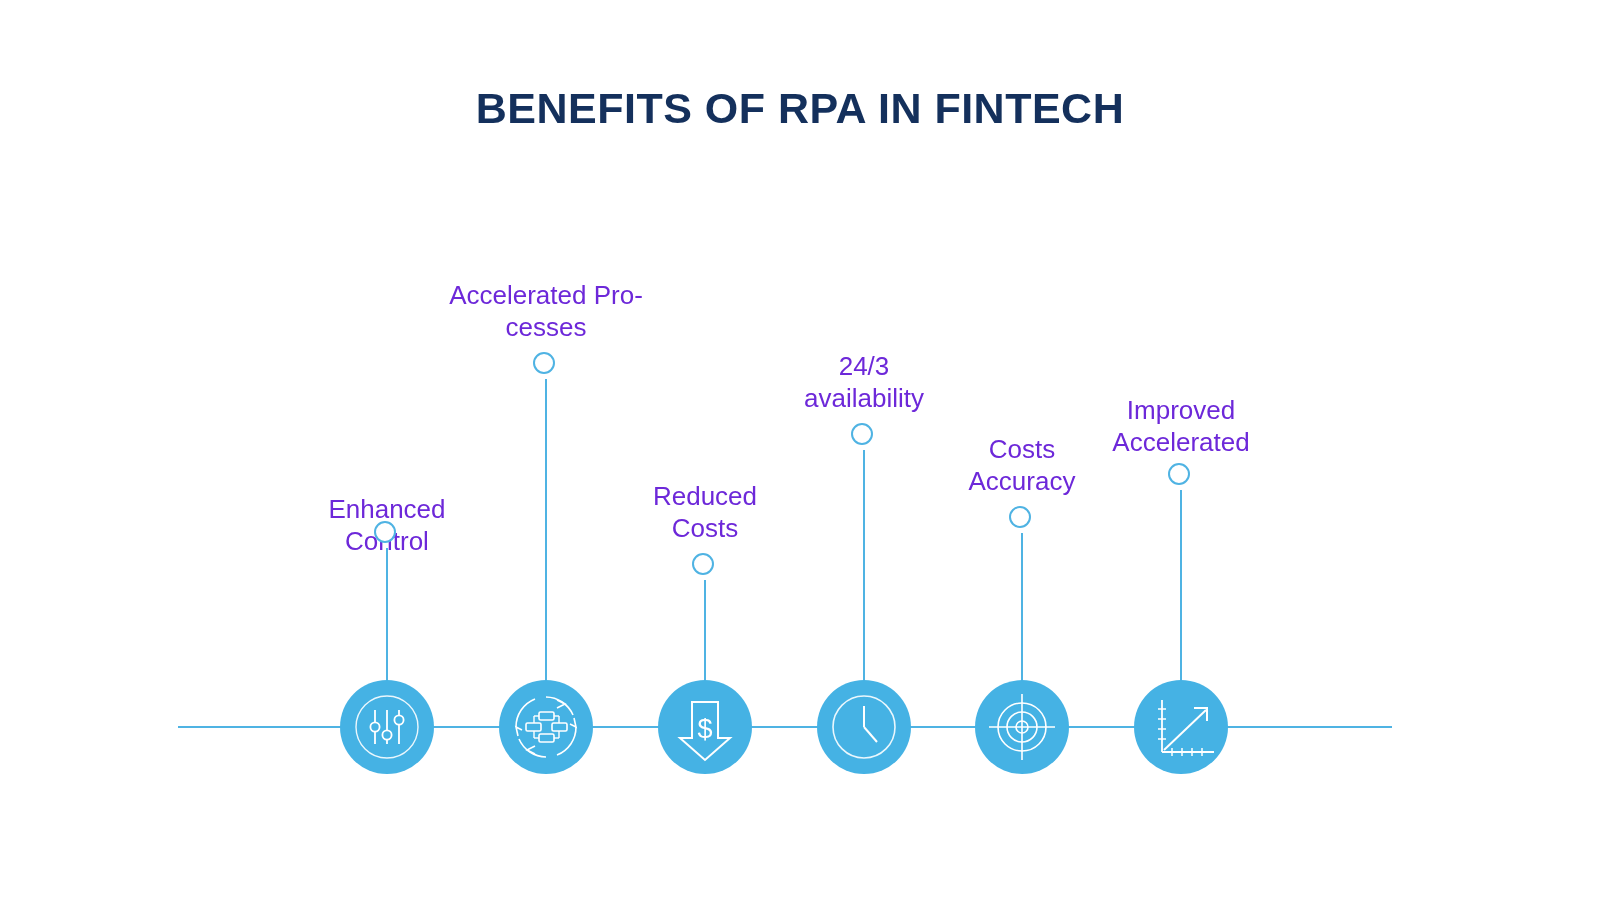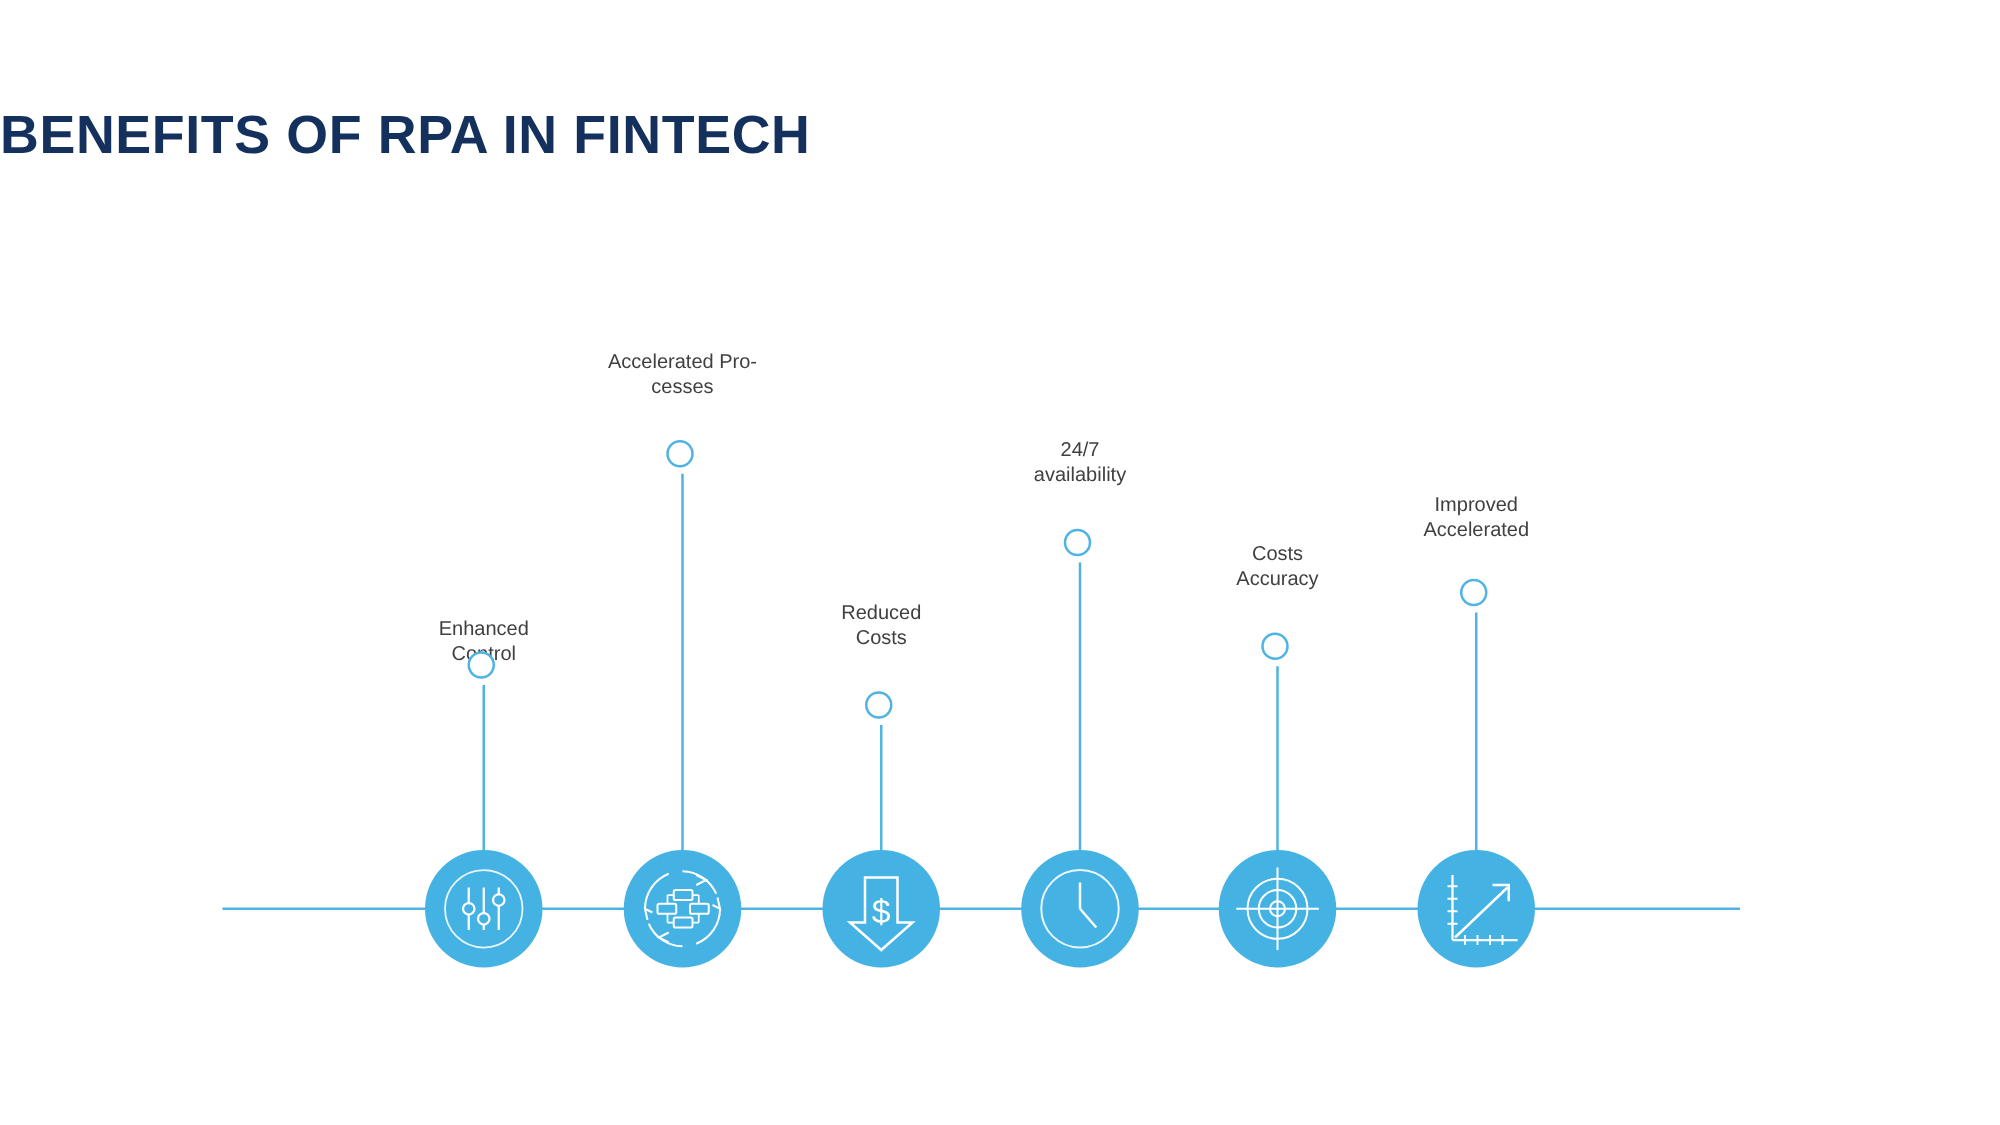--- a/index.html
+++ b/index.html
@@ -14,20 +14,21 @@
     overflow: hidden;
     font-family: "Liberation Sans", sans-serif;
     background: #ffffff;
   }
 
   #page-title {
     position: absolute;
     top: 84px;
     left: 0;
     width: 1600px;
+    text-align: center;
     font-size: 43px;
     font-weight: bold;
     letter-spacing: 0.5px;
     color: #14305c;
     font-family: "Liberation Sans", sans-serif;
     white-space: nowrap;
   }
 
   #timeline {
     position: absolute;
@@ -86,22 +87,22 @@
     border: 2px solid #4FB3E3;
     border-radius: 50%;
     background: #ffffff;
     left: -13px;
     box-sizing: border-box;
   }
 
   .node-label {
     position: absolute;
     text-align: center;
-    color: #404040;
-    font-size: 16px;
+    color: #6d28d9;
+    font-size: 26px;
     line-height: 1.22;
     font-family: "Liberation Sans", sans-serif;
     white-space: pre-line;
   }
 </style>
 </head>
 <body>
 
 <div id="page-title">BENEFITS OF RPA IN FINTECH</div>
 
@@ -164,21 +165,21 @@
     <div class="stem" style="top:580px; height:102px;"></div>
     <div class="node-circle">
       <svg class="node-icon" viewBox="0 0 94 94">
         <path d="M 34 22 L 60 22 L 60 58 L 72 58 L 47 80 L 22 58 L 34 58 Z" fill="none" stroke="#ffffff" stroke-width="2"></path>
         <text x="47" y="58" text-anchor="middle" font-family="Liberation Sans, sans-serif" font-size="27" fill="#ffffff">$</text>
       </svg>
     </div>
   </div>
 
   <div class="node" style="left:864px">
-    <div class="node-label" style="top:351px; left:-140px; width:280px;">24/7
+    <div class="node-label" style="top:351px; left:-140px; width:280px;">24/3
 availability</div>
     <div class="marker" style="top:423px"></div>
     <div class="stem" style="top:450px; height:232px;"></div>
     <div class="node-circle">
       <svg class="node-icon" viewBox="0 0 94 94">
         <circle cx="47" cy="47" r="31" fill="none" stroke="#eaf7fd" stroke-width="1.6"></circle>
         <line x1="47" y1="47" x2="47" y2="26" stroke="#ffffff" stroke-width="2"></line>
         <line x1="47" y1="47" x2="60" y2="62" stroke="#ffffff" stroke-width="2"></line>
       </svg>
     </div>

